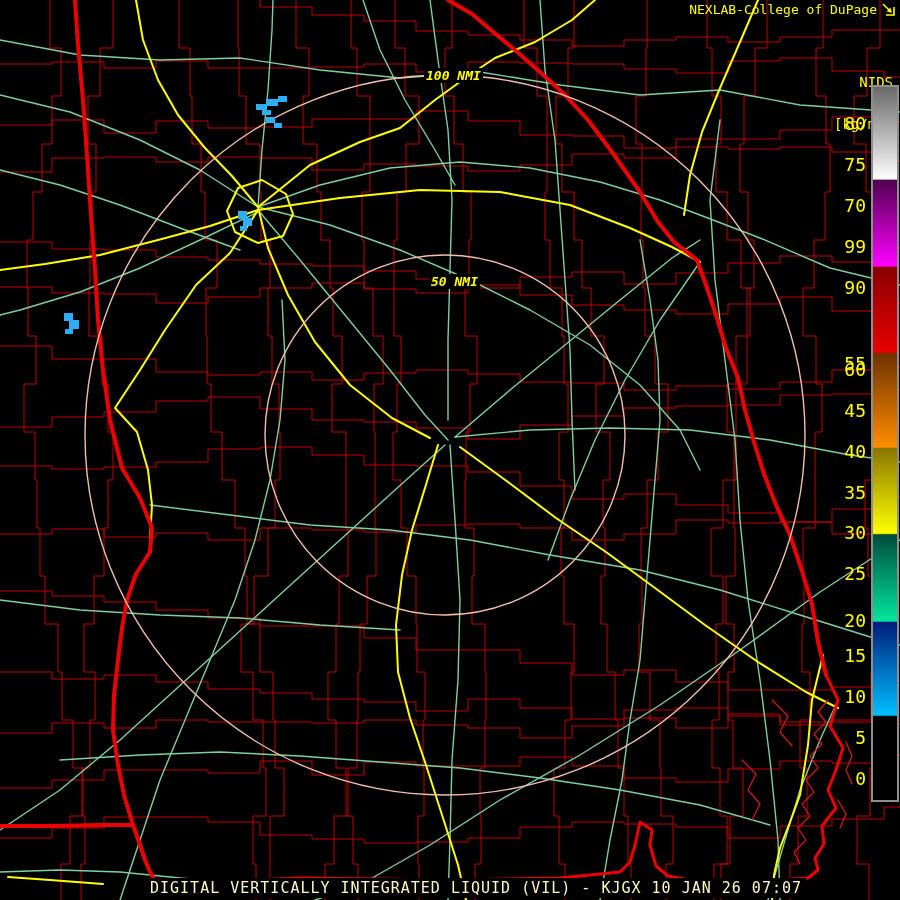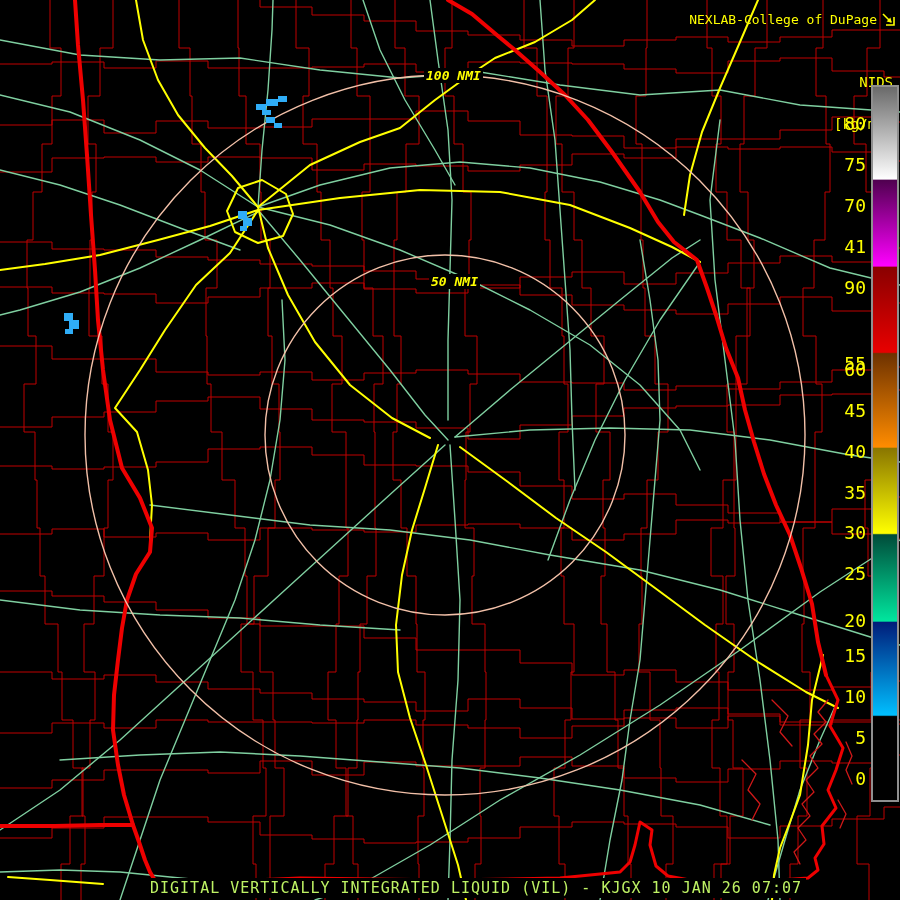--- a/index.html
+++ b/index.html
@@ -1,30 +1,30 @@
 <!DOCTYPE html>
 <html><head>
 <meta charset="utf-8">
 <style>
   html,body{margin:0;padding:0;background:#000;}
   #app{position:relative;width:900px;height:900px;background:#000;overflow:hidden;
        font-family:"DejaVu Sans Mono","Liberation Mono",monospace;}
   #map-svg{position:absolute;left:0;top:0;}
   .ring-label{position:absolute;color:#ffff00;font-style:italic;font-weight:bold;
        font-size:13px;background:#000;padding:0 2px;white-space:pre;}
-  #header{position:absolute;top:12px;right:4px;display:flex;align-items:flex-end;gap:4px;}
+  #header{position:absolute;top:2px;right:4px;display:flex;align-items:flex-end;gap:4px;}
   #brand{color:#ffff00;font-size:13px;white-space:pre;}
   #units-block{position:absolute;top:47px;right:7px;text-align:right;color:#ffff00;
        font-size:14px;line-height:14px;white-space:pre;}
   #colorbar{position:absolute;left:871px;top:85px;width:24px;height:713px;
        border:2px solid #8f8f8f;background:#000;}
   #cb-gradient{width:100%;height:100%;}
   .cb-tick{position:absolute;right:34px;color:#ffff00;font-size:18px;line-height:20px;
        text-align:right;white-space:pre;}
-  #title-bar{position:absolute;left:146px;top:878px;background:#000;color:#bef264;
+  #title-bar{position:absolute;left:146px;top:878px;background:#000;color:#fef9c3;
        font-size:15px;letter-spacing:1px;padding:1px 4px;white-space:pre;}
 </style>
 </head>
 <body>
 
 <div id="app">
 
   <svg id="map-svg" width="900" height="900" viewBox="0 0 900 900">
       <path d="M -13,0 L -13,48 L -25,48 L -25,96 L -12,96 L -12,144 L -7,144 L -7,192 L -6,192 L -6,240 L -9,240 L -9,288 L -10,288 L -10,336 L -17,336 L -17,384 L -15,384 L -15,432 L -9,432 L -9,480 L -16,480 L -16,528 L -25,528 L -25,576 L -18,576 L -18,624 L -17,624 L -17,672 L -26,672 L -26,720 L -30,720 L -30,768 L -35,768 L -35,816 L -34,816 L -34,864 L -40,864 L -40,912 L -27,912" fill="none" stroke="#bf0000" stroke-width="1" stroke-linejoin="round" stroke-linecap="round"></path>
       <path d="M 50,0 L 50,48 L 61,48 L 61,96 L 52,96 L 52,144 L 42,144 L 42,192 L 33,192 L 33,240 L 27,240 L 27,288 L 28,288 L 28,336 L 36,336 L 36,384 L 24,384 L 24,432 L 35,432 L 35,480 L 37,480 L 37,528 L 40,528 L 40,576 L 45,576 L 45,624 L 58,624 L 58,672 L 62,672 L 62,720 L 73,720 L 73,768 L 83,768 L 83,816 L 70,816 L 70,864 L 61,864 L 61,912 L 57,912" fill="none" stroke="#bf0000" stroke-width="1" stroke-linejoin="round" stroke-linecap="round"></path>
@@ -137,21 +137,21 @@
     <div>[kg/m2]</div>
   </div>
 
   <div id="colorbar">
     <div id="cb-gradient" style="background: linear-gradient(rgb(106, 106, 106) 0%, rgb(255, 255, 255) 12.9%, rgb(80, 0, 80) 13.1%, rgb(255, 0, 255) 25.1%, rgb(138, 0, 0) 25.3%, rgb(232, 0, 0) 37.2%, rgb(110, 50, 0) 37.4%, rgb(255, 140, 0) 50.5%, rgb(138, 118, 0) 50.7%, rgb(255, 255, 0) 62.6%, rgb(0, 76, 58) 62.8%, rgb(0, 230, 158) 74.9%, rgb(0, 29, 122) 75.1%, rgb(0, 191, 255) 88.1%, rgb(0, 0, 0) 88.3%, rgb(0, 0, 0) 100%);"></div>
   </div>
   <div id="cb-ticks">
       <div class="cb-tick" style="top: 114px;">80</div>
       <div class="cb-tick" style="top: 155px;">75</div>
       <div class="cb-tick" style="top: 196px;">70</div>
-      <div class="cb-tick" style="top: 237px;">41</div>
+      <div class="cb-tick" style="top: 237px;">99</div>
       <div class="cb-tick" style="top: 278px;">90</div>
       <div class="cb-tick" style="top: 328px; margin-top: 26px;">55</div>
       <div class="cb-tick" style="top: 360px;">60</div>
       <div class="cb-tick" style="top: 401px;">45</div>
       <div class="cb-tick" style="top: 442px;">40</div>
       <div class="cb-tick" style="top: 483px;">35</div>
       <div class="cb-tick" style="top: 523px;">30</div>
       <div class="cb-tick" style="top: 564px;">25</div>
       <div class="cb-tick" style="top: 580px; margin-top: 31px;">20</div>
       <div class="cb-tick" style="top: 646px;">15</div>

